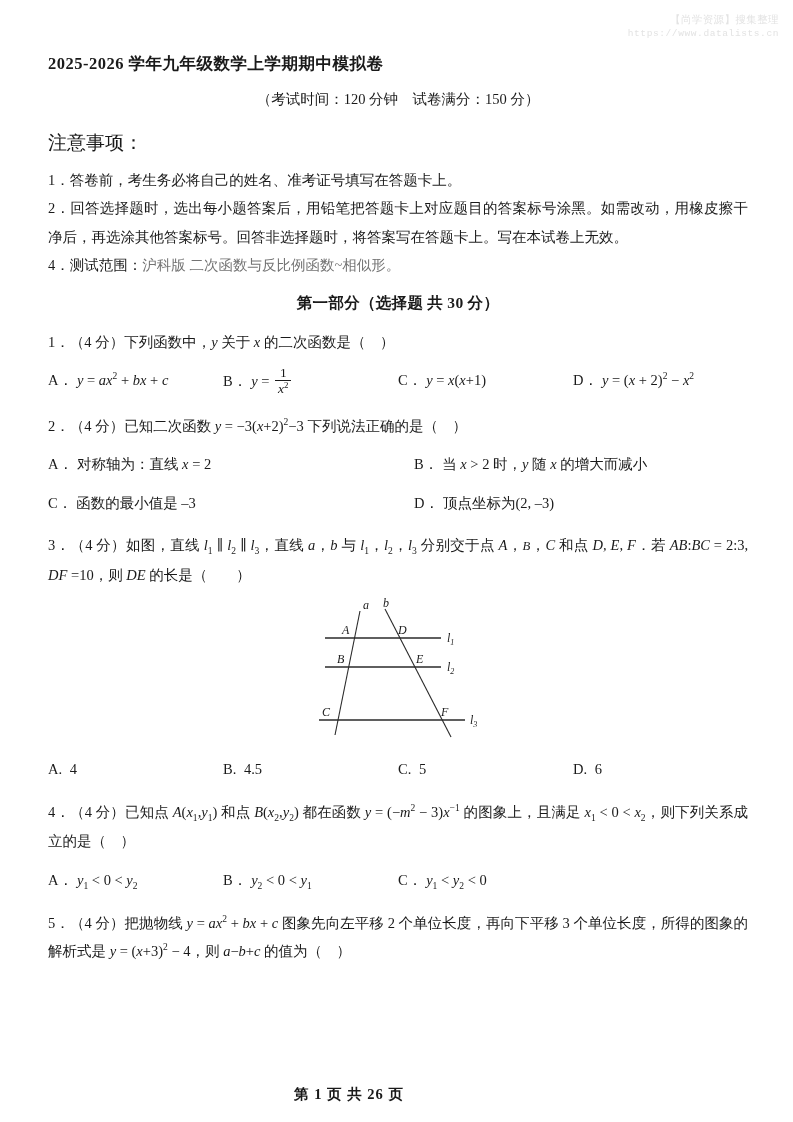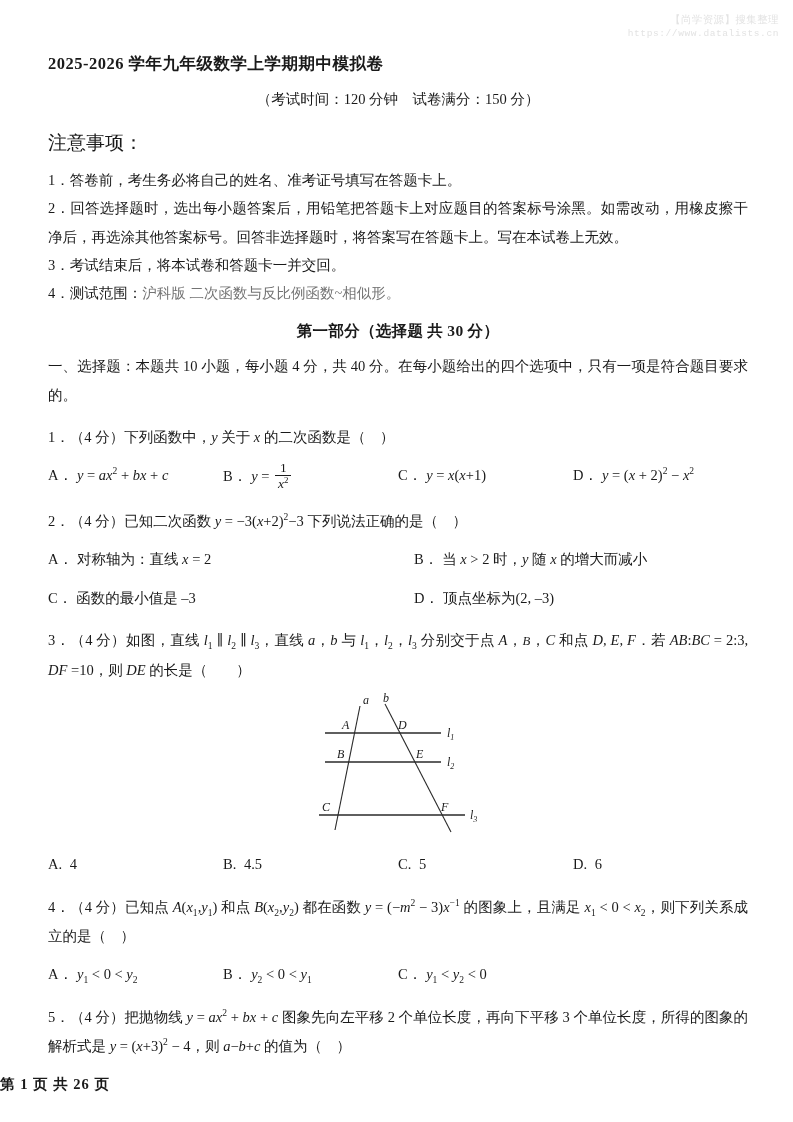--- a/index.html
+++ b/index.html
@@ -154,22 +154,23 @@
   .figure-wrap {
     display: flex;
     justify-content: center;
     margin: 6px 0 2px 0;
   }
 
   
   .footer {
     position: absolute;
     left: 0;
-    bottom: 28px;
+    bottom: 18px;
     width: 698px;
+    text-align: center;
     font-size: 14.5px;
     font-weight: bold;
     letter-spacing: 1px;
   }
 </style>
 </head>
 <body>
 
 <div class="page">
 
@@ -179,25 +180,23 @@
   </div>
 
   <div class="content">
 
     <div class="doc-title">2025-2026 学年九年级数学上学期期中模拟卷</div>
     <div class="doc-subtitle">（考试时间：120 分钟　试卷满分：150 分）</div>
 
     <div class="notice-head">注意事项：</div>
     <p class="notice-item">1．答卷前，考生务必将自己的姓名、准考证号填写在答题卡上。</p>
     <p class="notice-item">2．回答选择题时，选出每小题答案后，用铅笔把答题卡上对应题目的答案标号涂黑。如需改动，用橡皮擦干净后，再选涂其他答案标号。回答非选择题时，将答案写在答题卡上。写在本试卷上无效。</p>
-    <p class="notice-item">3．考试结束后，将本试卷和答题卡一并交回。</p>
     <p class="notice-item"><span>4．测试范围：</span><span class="range-red">沪科版 二次函数与反比例函数~相似形。</span></p>
 
     <div class="part-title">第一部分（选择题 共 30 分）</div>
-    <p class="section-intro">一、选择题：本题共 10 小题，每小题 4 分，共 40 分。在每小题给出的四个选项中，只有一项是符合题目要求的。</p>
 
     <div class="q">
       <p class="q-stem"><span>1．</span><span>（4 分）</span>下列函数中，<span class="m">y</span> 关于 <span class="m">x</span> 的二次函数是（　）</p>
       <div class="opts four-col">
         <div class="opt"><span class="opt-lab">A．</span><span class="m">y</span> <span class="mr">=</span> <span class="m">ax</span><sup>2</sup> <span class="mr">+</span> <span class="m">bx</span> <span class="mr">+</span> <span class="m">c</span></div>
         <div class="opt"><span class="opt-lab">B．</span><span class="m">y</span> <span class="mr">=</span> <span class="frac"><span class="num">1</span><span class="den"><span class="m">x</span><sup>2</sup></span></span></div>
         <div class="opt"><span class="opt-lab">C．</span><span class="m">y</span> <span class="mr">=</span> <span class="m">x</span><span class="mr">(</span><span class="m">x</span><span class="mr">+1)</span></div>
         <div class="opt"><span class="opt-lab">D．</span><span class="m">y</span> <span class="mr">=</span> <span class="mr">(</span><span class="m">x</span> <span class="mr">+ 2)</span><sup>2</sup> <span class="mr">−</span> <span class="m">x</span><sup>2</sup></div>
       </div>
     </div>

